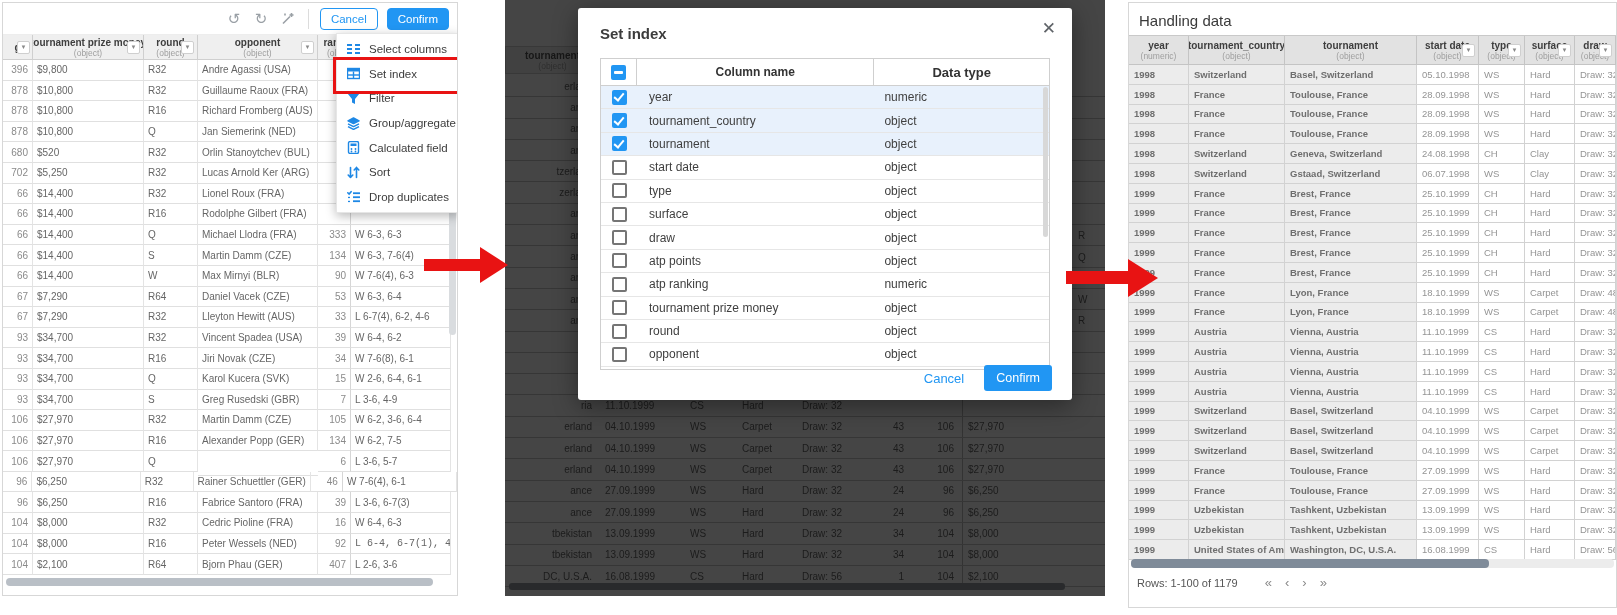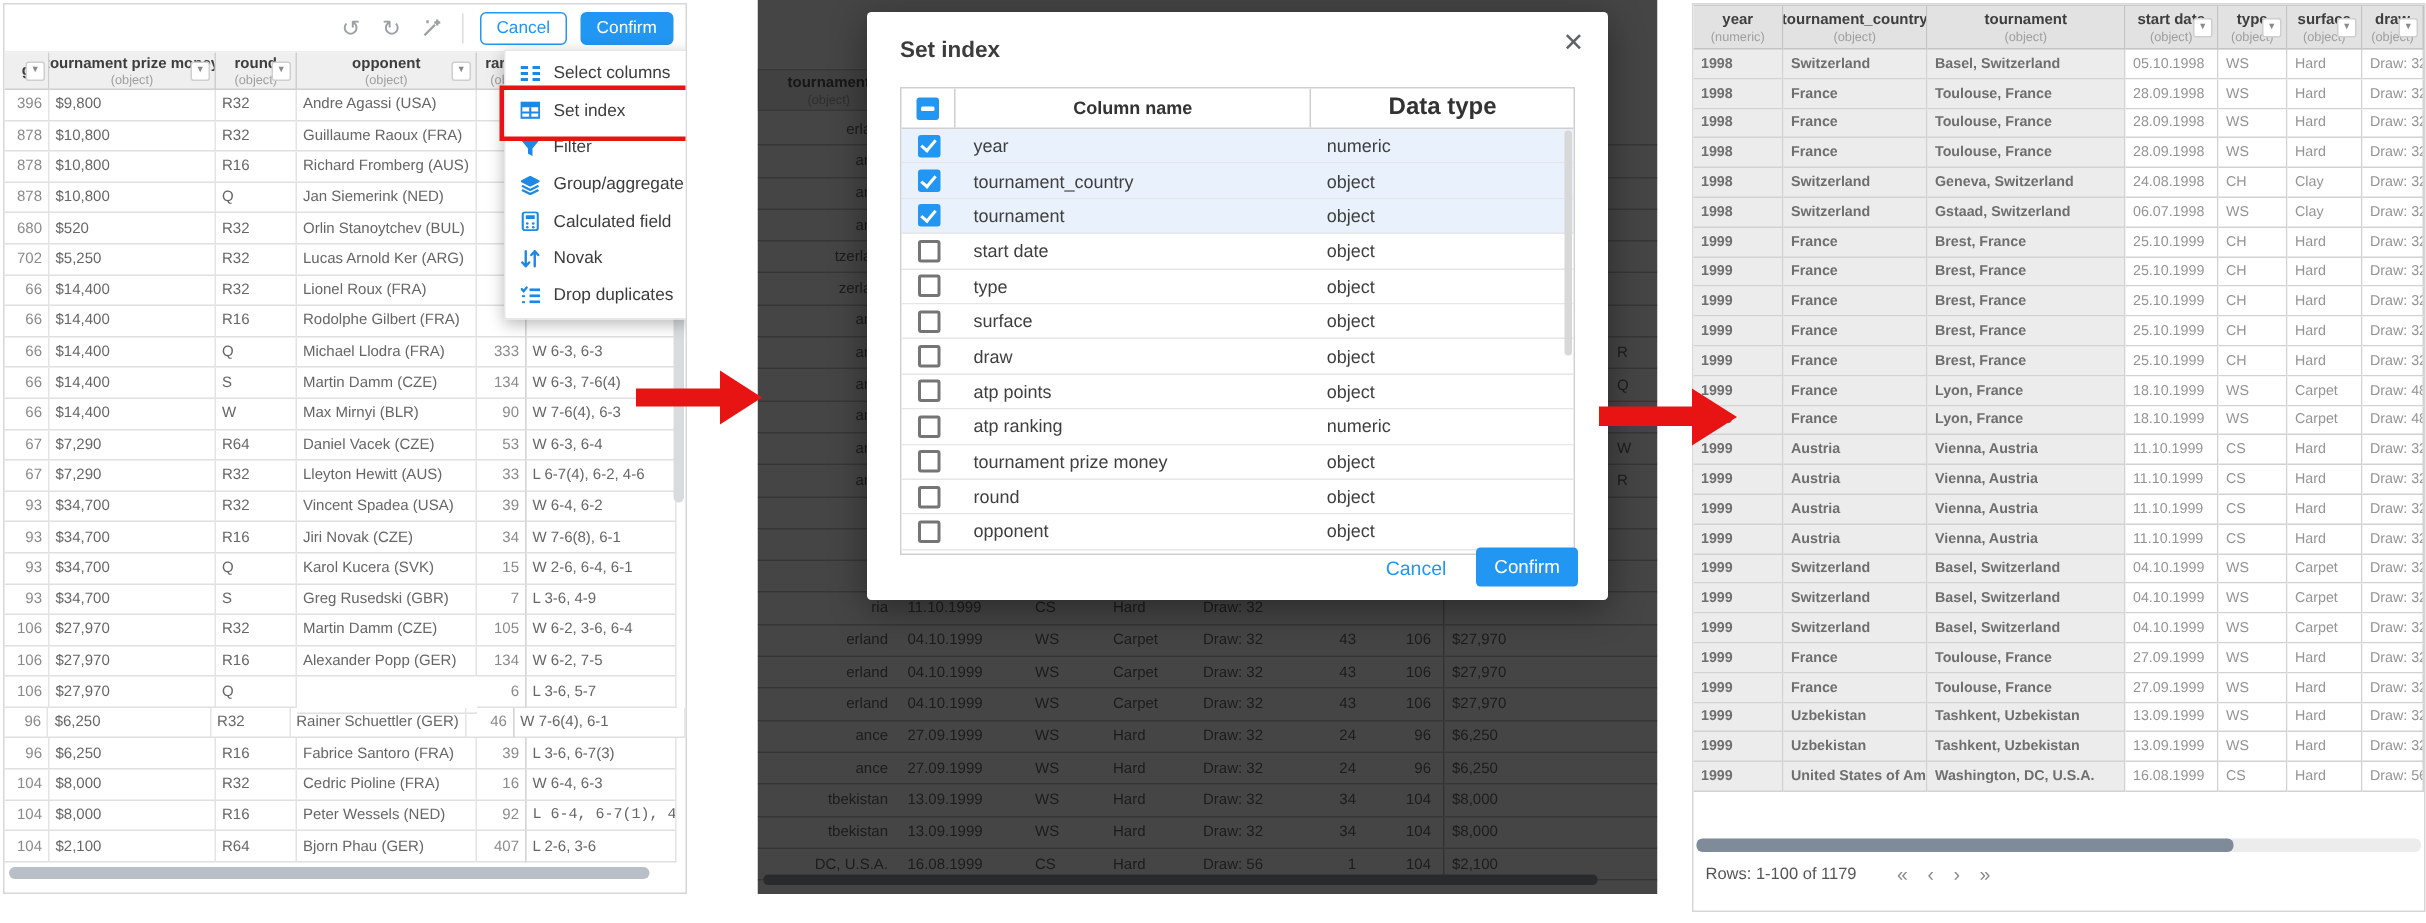--- a/index.html
+++ b/index.html
@@ -48,21 +48,21 @@
 
   
   #modal{position:absolute;left:73px;top:8px;width:494px;height:392px;background:#fff;border-radius:3px;z-index:10;
          box-shadow:0 6px 24px rgba(0,0,0,.4)}
   #modal-title{position:absolute;left:22px;top:17px;font-size:15px;font-weight:bold;color:#3c3c3c}
   #modal-close{position:absolute;right:16px;top:12px;font-size:17px;color:#5f6368;cursor:pointer;line-height:17px}
   #modal-table{position:absolute;left:22px;right:22px;top:50px;height:312px;border:1px solid #cfcfcf;overflow:hidden;box-sizing:border-box}
   .mt-head{display:flex;height:27px;border-bottom:1px solid #cfcfcf;box-sizing:border-box}
   .mt-hcb{width:36px;display:flex;align-items:center;justify-content:center;border-right:1px solid #cfcfcf;box-sizing:border-box}
   .mt-hname{width:53%;display:flex;align-items:center;justify-content:center;font-size:12px;font-weight:bold;color:#333;border-right:1px solid #cfcfcf;box-sizing:border-box}
-  .mt-htype{flex:1;display:flex;align-items:center;justify-content:center;font-size:16px;font-weight:bold;color:#333}
+  .mt-htype{flex:1;display:flex;align-items:center;justify-content:center;font-size:13px;font-weight:bold;color:#333}
   .mt-row{display:flex;height:23.4px;border-bottom:1px solid #e6e6e6;box-sizing:border-box;background:#fff}
   .mt-row.checked{background:#e8f1fc}
   .mt-cb{width:36px;display:flex;align-items:center;justify-content:center}
   .mt-name{width:53%;display:flex;align-items:center;padding-left:12px;font-size:12px;color:#3f3f3f;box-sizing:border-box}
   .mt-type{flex:1;display:flex;align-items:center;padding-left:10px;font-size:12px;color:#3f3f3f}
   .cb{width:15px;height:15px;border-radius:2px;box-sizing:border-box;position:relative;cursor:pointer}
   .cb.un{border:2px solid #757575;background:#fff}
   .cb.ck,.cb.ind{background:#2196f3}
   .cb.ck::after{content:"";position:absolute;left:4.5px;top:1.5px;width:4px;height:8px;border:solid #fff;border-width:0 2px 2px 0;transform:rotate(40deg)}
   .cb.ind::after{content:"";position:absolute;left:3px;top:6px;width:9px;height:3px;background:#fff;border-radius:1px}
@@ -405,21 +405,21 @@
         </div>
         <div>Calculated field</div>
       </div>
       <div class="menu-item">
         <div class="mi-icon">
           <svg width="13" height="13" viewBox="0 0 13 13" stroke="#1e88e5" stroke-width="1.6" fill="none" stroke-linecap="round">
             <path d="M3.5 1.5 v10 M3.5 11.5 l-2.3-2.5 M3.5 11.5 l2.3-2.5"></path>
             <path d="M9.5 11.5 v-10 M9.5 1.5 l-2.3 2.5 M9.5 1.5 l2.3 2.5"></path>
           </svg>
         </div>
-        <div>Novak</div>
+        <div>Sort</div>
       </div>
       <div class="menu-item">
         <div class="mi-icon">
           <svg width="13" height="13" viewBox="0 0 13 13">
             <g stroke="#1e88e5" stroke-width="1.6" fill="none" stroke-linecap="round">
               <path d="M0.8 2.8 l1.3 1.3 2-2.4"></path>
             </g>
             <g fill="#1e88e5">
               <rect x="6" y="2.3" width="7" height="1.8"></rect>
               <rect x="6" y="6.3" width="7" height="1.8"></rect>
@@ -794,20 +794,21 @@
       <div id="mt-scroll"></div>
     </div>
     <div id="modal-footer">
       <button class="link-btn">Cancel</button>
       <button class="btn-fill-lg">Confirm</button>
     </div>
   </div>
 </div>
 
 <div id="right-panel" class="panel">
+  <div id="rp-title">Handling data</div>
   <div class="rt-head" id="right-head">
       <div class="rt-hcell" style="width: 60px;">
         <div class="h-name">year</div>
         <div class="h-dtype">(numeric)</div>
       </div>
       <div class="rt-hcell" style="width: 96px;">
         <div class="h-name">tournament_country</div>
         <div class="h-dtype">(object)</div>
       </div>
       <div class="rt-hcell" style="width: 132px;">

